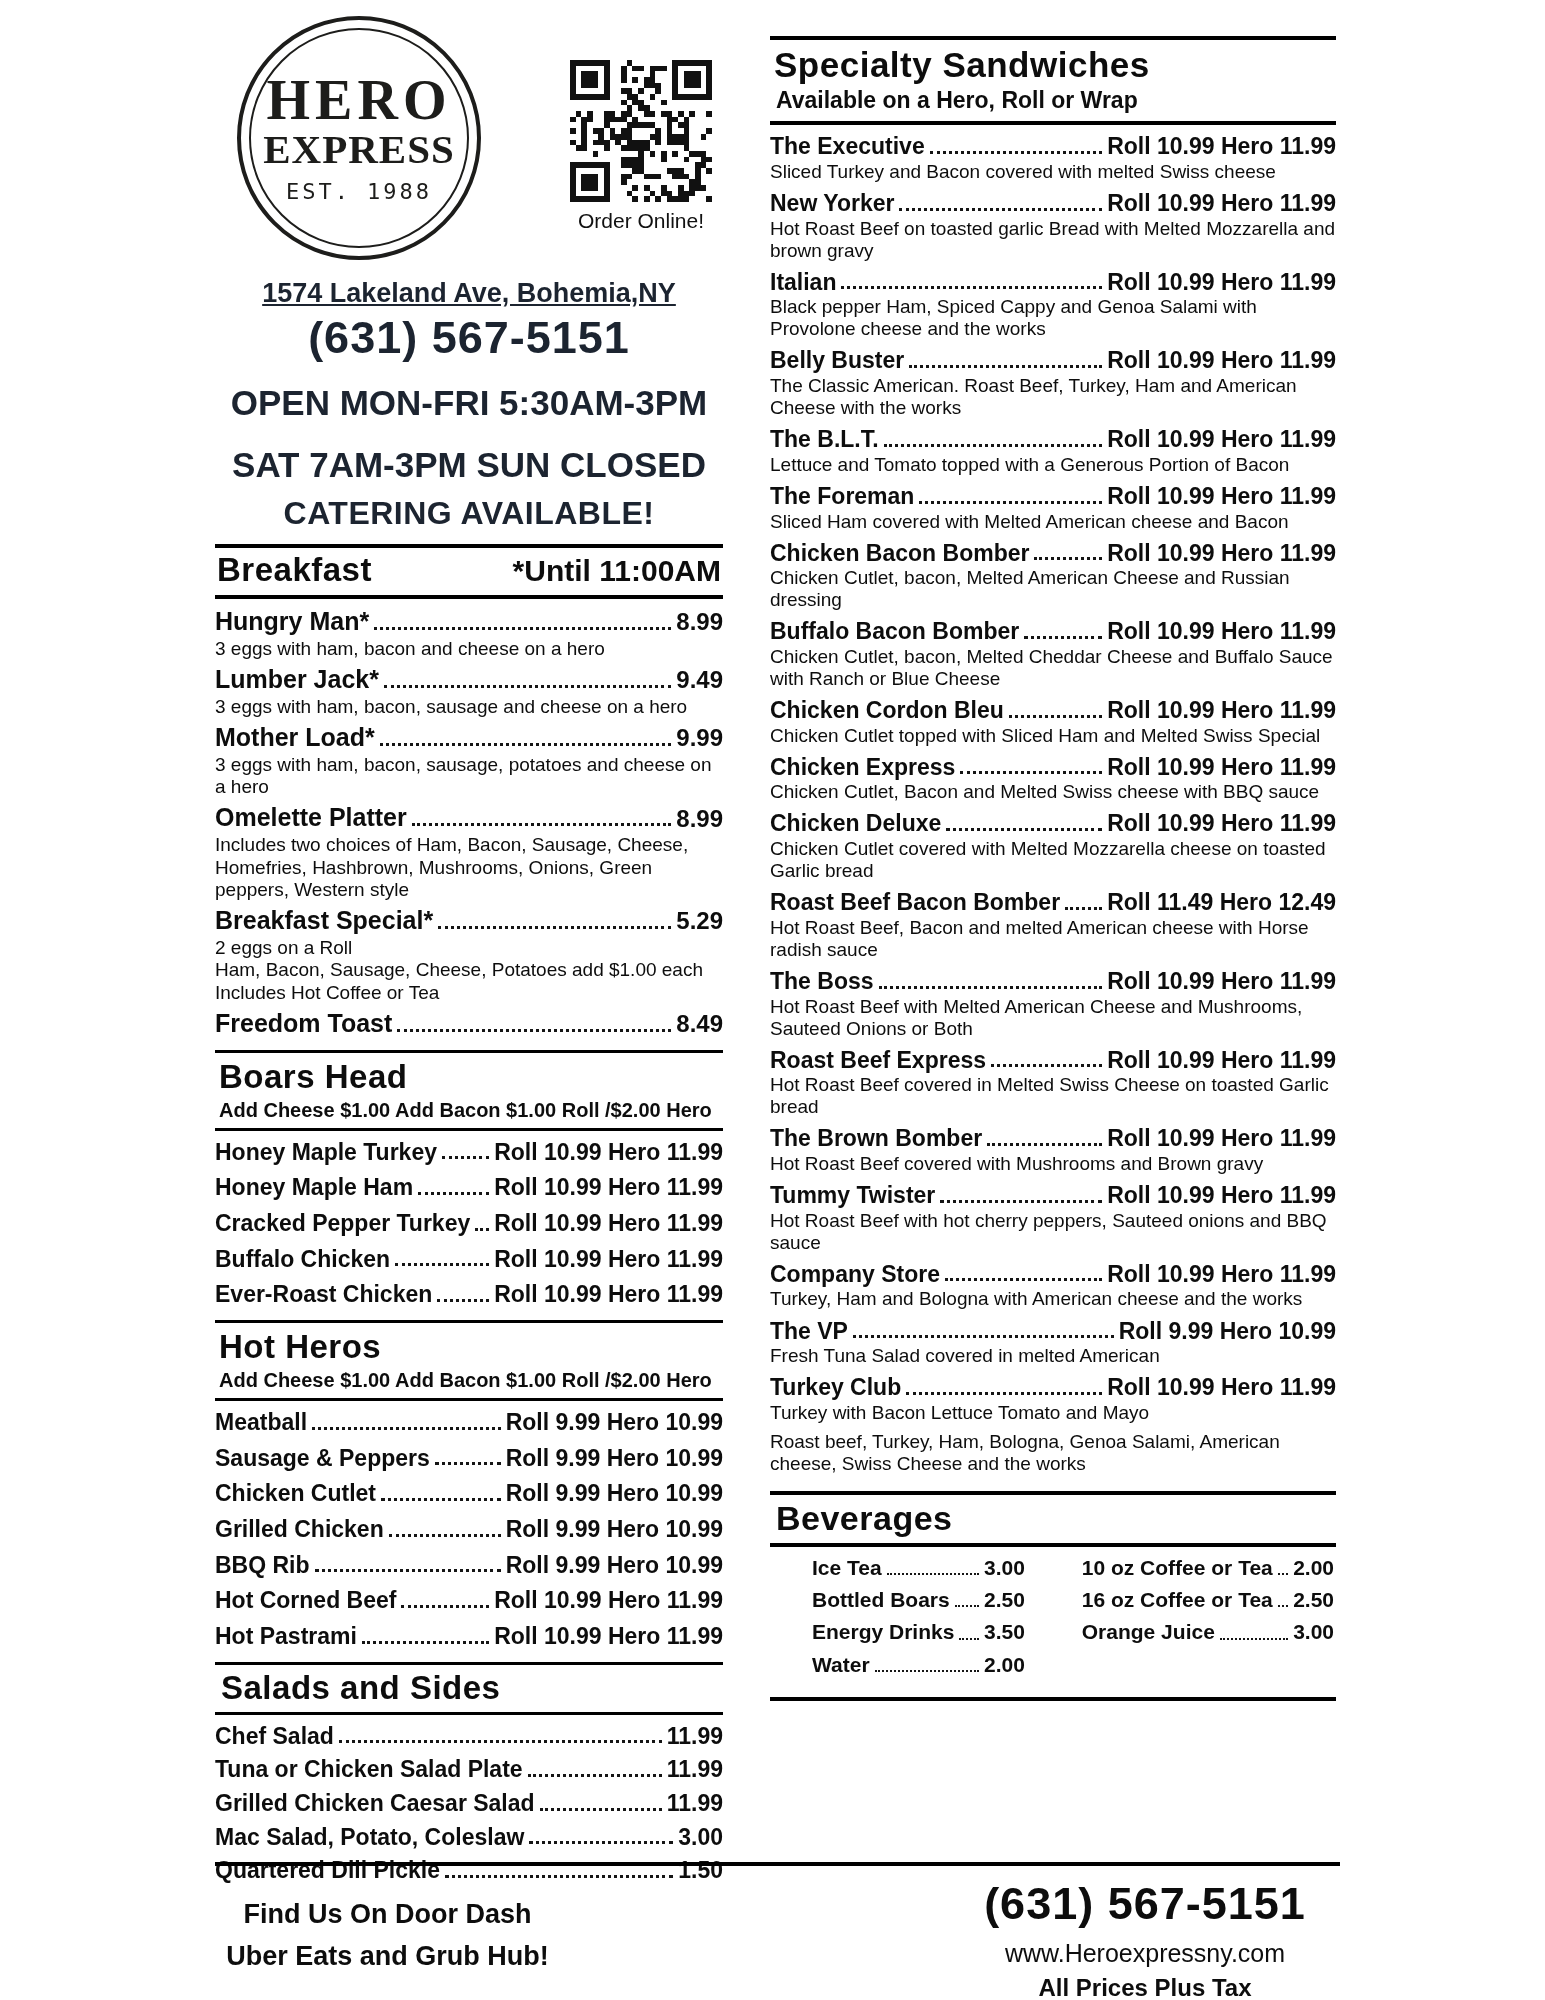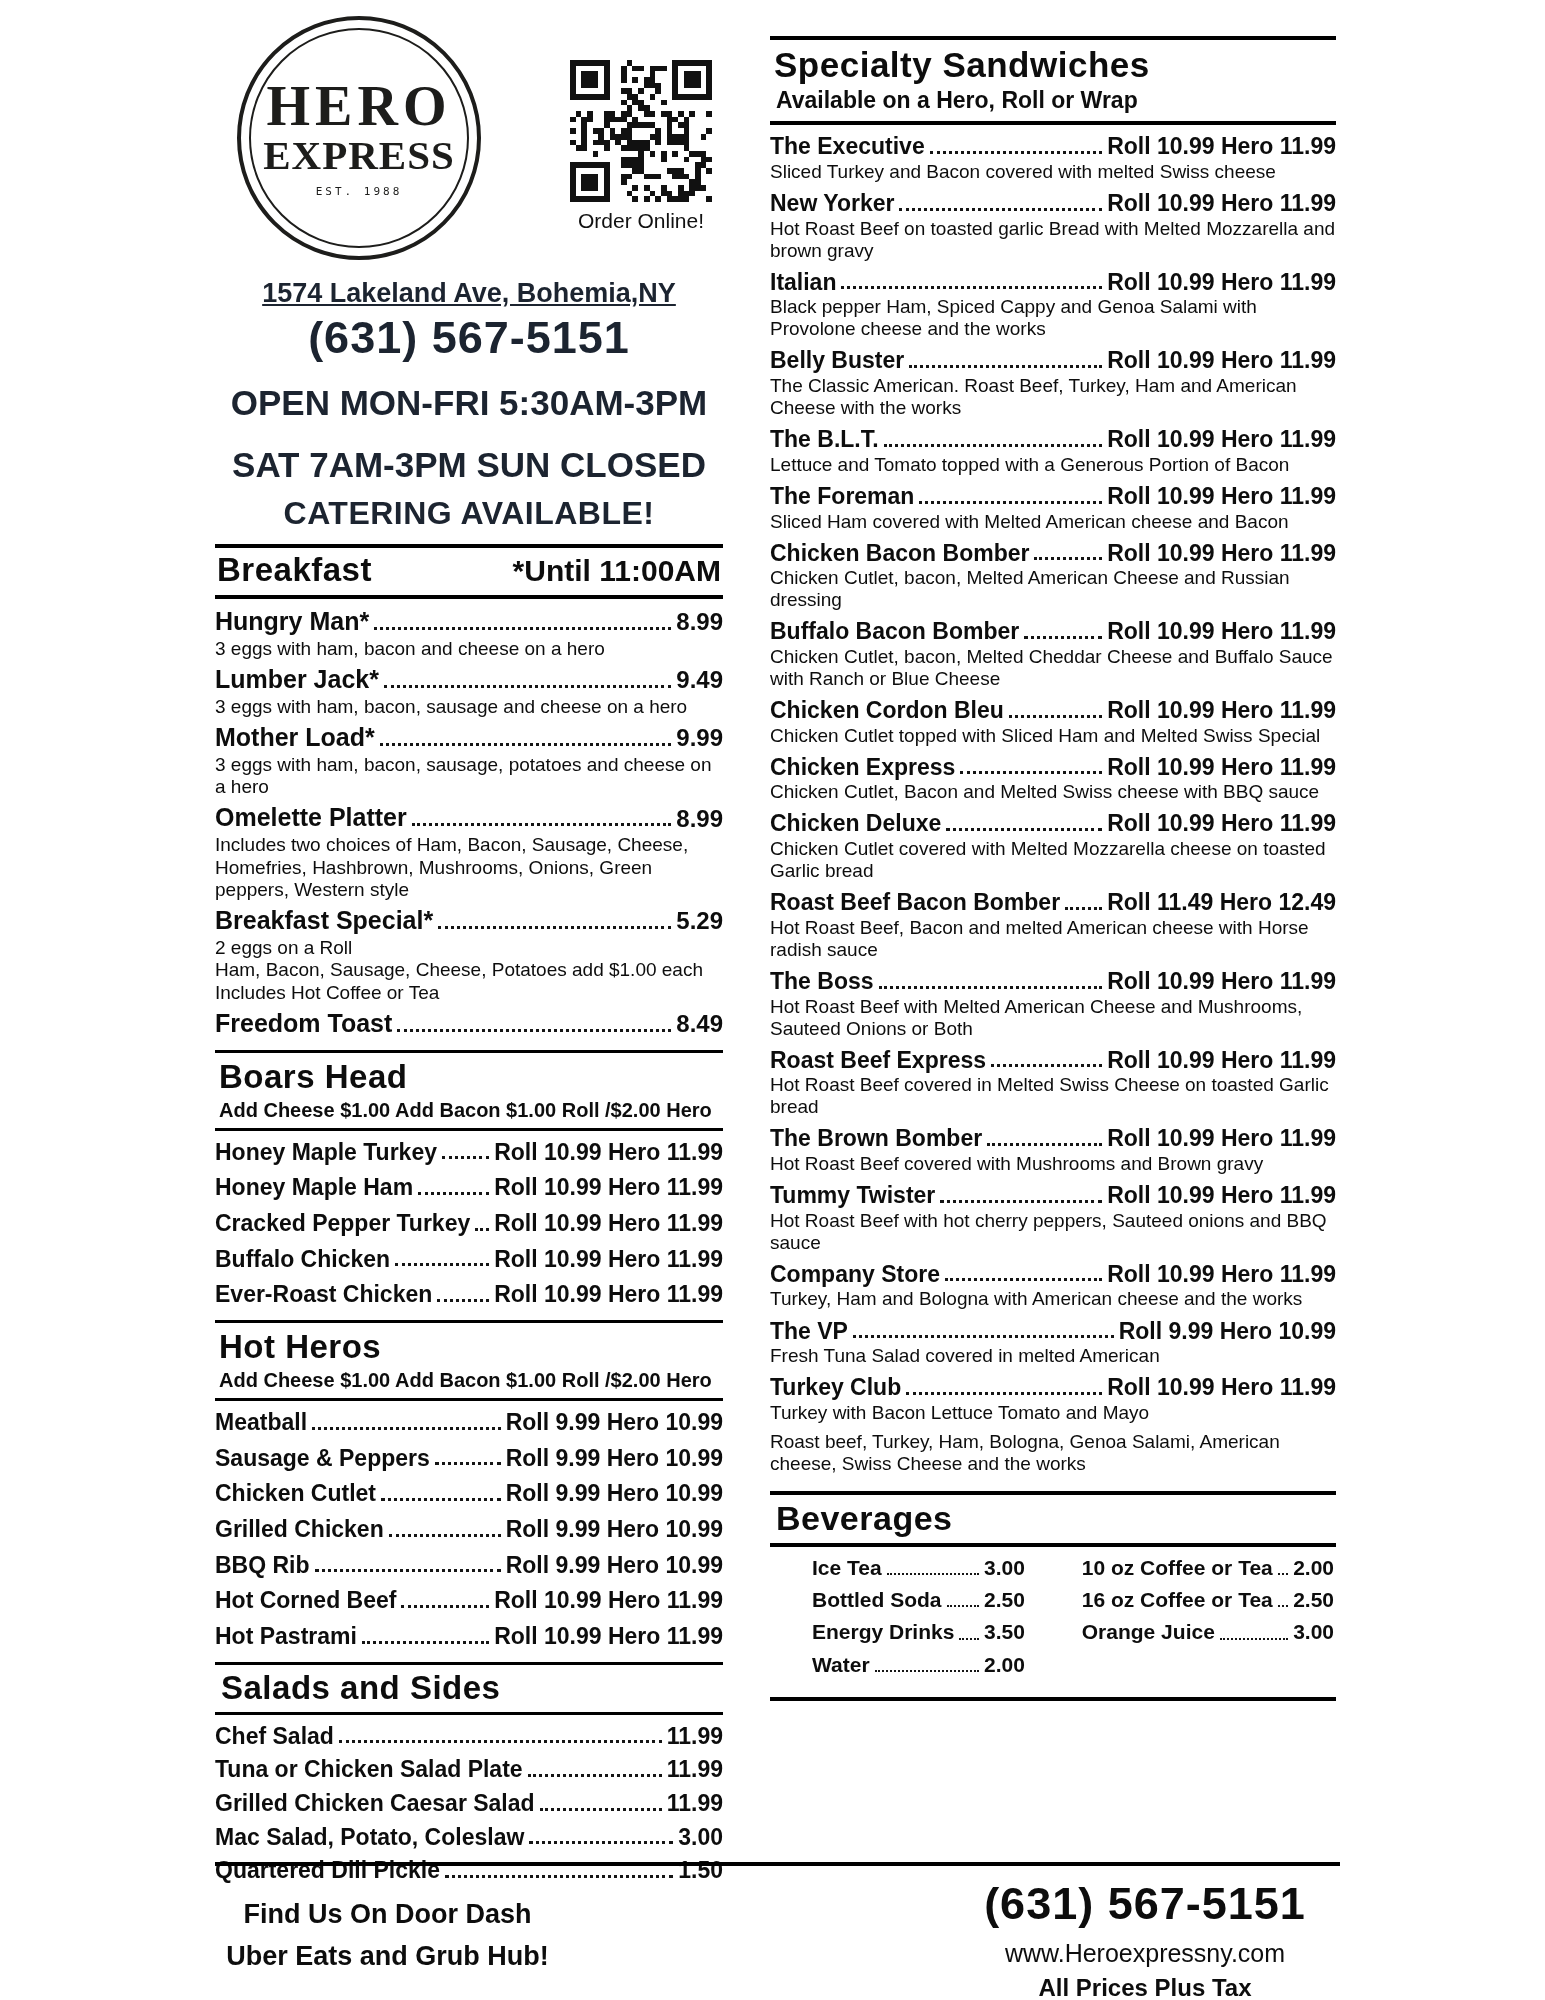--- a/index.html
+++ b/index.html
@@ -12,21 +12,21 @@
   .col-right{position:absolute;left:770px;top:36px;width:566px;}
 
   
   .brand-row{display:flex;justify-content:space-between;align-items:flex-start;padding:4px 6px 0 22px;height:248px;}
   .logo{width:236px;height:236px;border:4px solid #1d1d1b;border-radius:50%;
         display:flex;align-items:center;justify-content:center;position:relative;flex:0 0 auto;}
   .logo::before{content:"";position:absolute;inset:8px;border:2px solid #1d1d1b;border-radius:50%;}
   .logo-inner{text-align:center;color:#1d1d1b;}
   .logo-hero{font-family:"Liberation Serif",serif;font-weight:bold;font-size:56px;letter-spacing:5px;line-height:1;}
   .logo-express{font-family:"Liberation Serif",serif;font-weight:bold;font-size:41px;letter-spacing:1px;line-height:1.05;}
-  .logo-est{font-family:"DejaVu Sans Mono",monospace;font-size:11px;letter-spacing:3px;margin-top:8px;}
+  .logo-est{font-family:"DejaVu Sans Mono",monospace;font-size:22px;letter-spacing:3px;margin-top:8px;}
   .qr-block{width:152px;text-align:center;margin-top:44px;}
   .qr{width:142px;height:142px;display:block;margin:0 auto;}
   .qr svg{width:100%;height:100%;shape-rendering:crispEdges;fill:#111;}
   .qr-caption{font-size:21px;margin-top:7px;color:#111;}
 
   .contact{text-align:center;margin-top:14px;color:var(--contact-ink,#1c2430);}
   .addr{font-size:27px;font-weight:bold;text-decoration:underline;}
   .phone{font-size:45px;font-weight:bold;letter-spacing:1px;margin-top:3px;}
   .hours{font-size:35px;font-weight:bold;line-height:1.28;margin-top:17px;}
   .catering{font-size:32px;font-weight:bold;letter-spacing:.5px;margin-top:7px;}
@@ -729,21 +729,21 @@
       <div class="bev-cols">
         <div class="bev-col-left">
 
             <div class="bev-row">
               <span class="bev-name">Ice Tea</span>
               <span class="leader"></span>
               <span class="bev-price">3.00</span>
             </div>
 
             <div class="bev-row">
-              <span class="bev-name">Bottled Soda</span>
+              <span class="bev-name">Bottled Boars</span>
               <span class="leader"></span>
               <span class="bev-price">2.50</span>
             </div>
 
             <div class="bev-row">
               <span class="bev-name">Energy Drinks</span>
               <span class="leader"></span>
               <span class="bev-price">3.50</span>
             </div>
 

